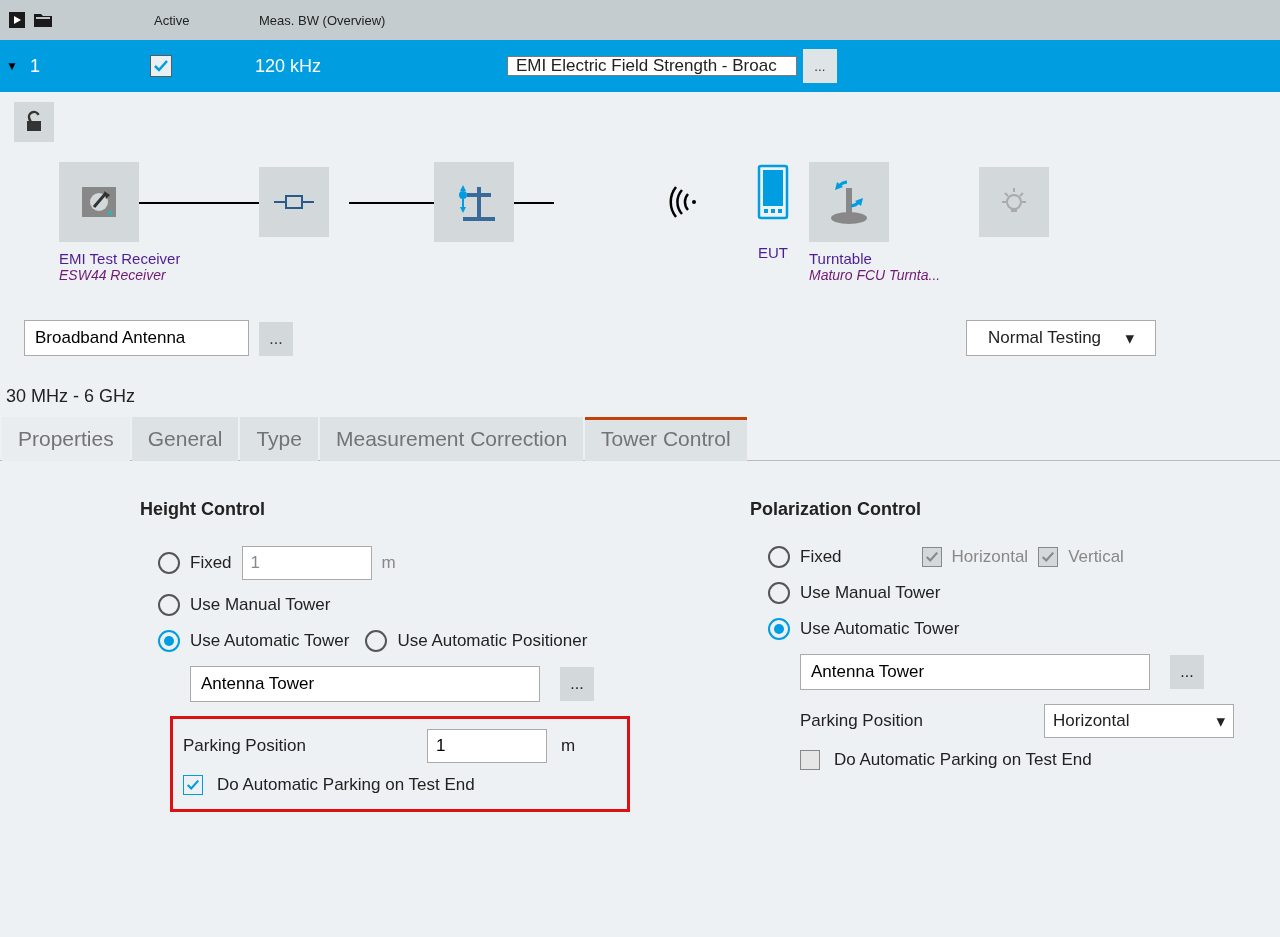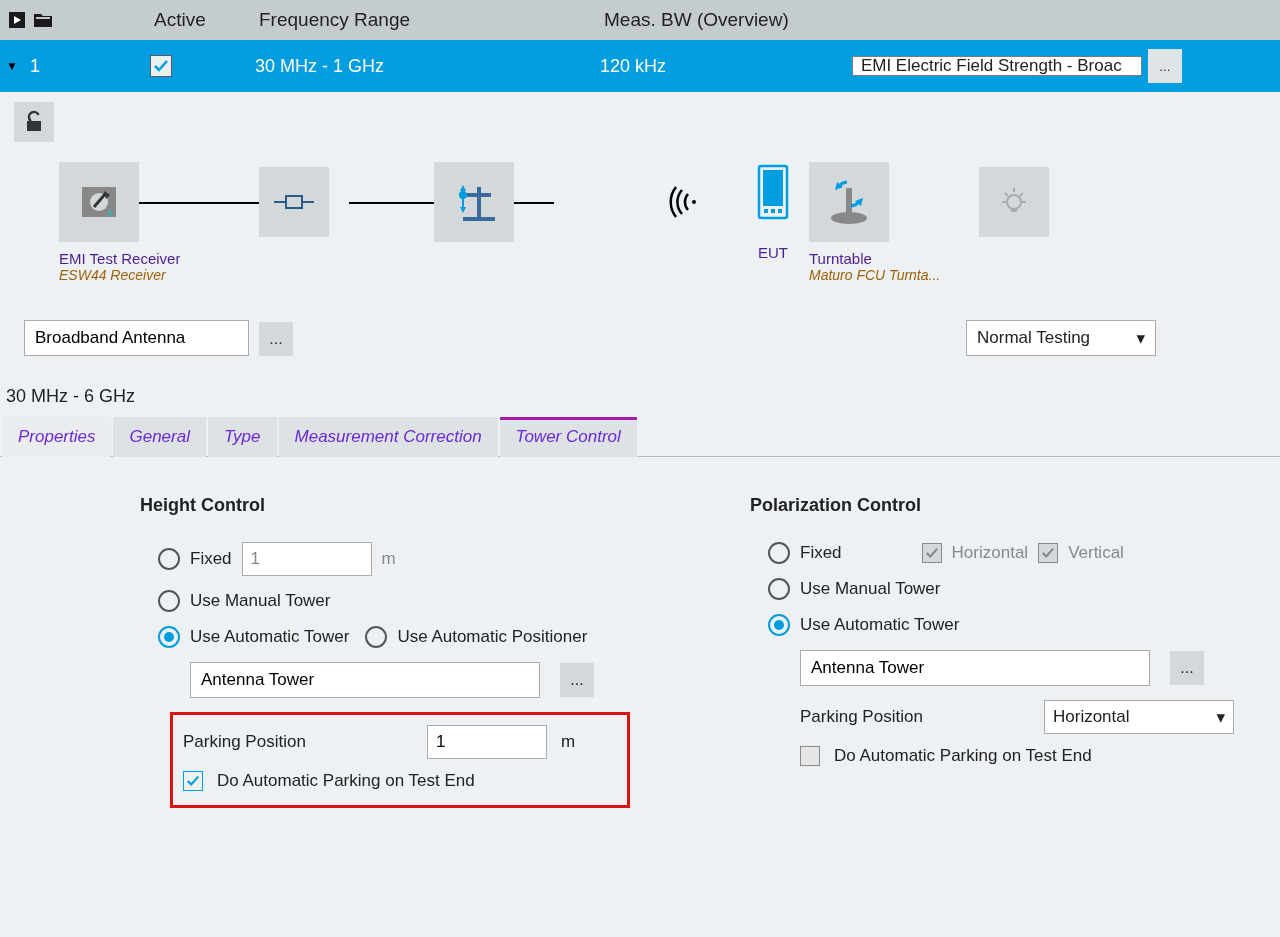--- a/index.html
+++ b/index.html
@@ -1,21 +1,21 @@
 <!DOCTYPE html>
 <html><head>
 <meta charset="utf-8">
 <style>
 * { box-sizing: border-box; margin: 0; padding: 0; font-family: "Segoe UI", Arial, sans-serif; }
 body { background: #eef1f3; width: 1280px; height: 937px; overflow: hidden; font-size: 16px; color: #222; }
 
 .header-bar { background: #c5ccd0; height: 40px; display: flex; align-items: center; padding: 0 6px; }
 .header-icons { display: flex; gap: 4px; margin-right: 100px; }
 .icon-box { width: 22px; height: 22px; display: flex; align-items: center; justify-content: center; }
-.header-labels { display: flex; flex: 1; align-items: flex-end; font-size: 19px; color: #222; }
+.header-labels { display: flex; flex: 1; align-items: flex-end; font-size: 13px; color: #222; }
 .hlabel-active { width: 105px; }
 .hlabel-freq { width: 345px; }
 .hlabel-bw { width: 267px; }
 .hlabel-hw { flex: 1; }
 
 .row-blue { background: #009de0; height: 52px; display: flex; align-items: center; padding: 0 6px; color: #fff; }
 .row-blue .tri { color: #000; font-size: 12px; margin-right: 12px; }
 .row-blue .num { color: #fff; font-size: 18px; margin-right: 110px; }
 .row-blue .chk-wrap { width: 105px; display: flex; }
 .row-blue .chk { width: 22px; height: 22px; background: #e8f0f4; border: 1px solid #5a5a5a; display: flex; align-items: center; justify-content: center; }
@@ -31,40 +31,40 @@
 .flow { position: relative; height: 140px; margin-left: 45px; }
 .flow-line { position: absolute; top: 40px; height: 2px; background: #000; }
 .l1 { left: 80px; width: 140px; }
 .l2 { left: 290px; width: 95px; }
 .l3 { left: 455px; width: 40px; }
 .node { position: absolute; top: 0; text-align: left; }
 .node-box { width: 80px; height: 80px; background: #d3d8da; display: flex; align-items: center; justify-content: center; }
 .node-box.sel { background: #009de0; }
 .node-small { width: 70px; height: 70px; }
 .node-label { margin-top: 8px; font-size: 15px; color: #4c1d95; max-width: 130px; white-space: nowrap; overflow: hidden; text-overflow: clip; }
-.node-sublabel { font-size: 14px; color: #a16207; font-style: italic; max-width: 130px; white-space: nowrap; overflow: hidden; }
+.node-sublabel { font-size: 14px; color: #701a75; font-style: italic; max-width: 130px; white-space: nowrap; overflow: hidden; }
 .n-receiver { left: 0; }
 .n-atten { left: 200px; top: 5px; }
 .n-tower { left: 375px; }
 .n-antenna { left: 495px; }
 .n-waves { left: 605px; top: 20px; font-size: 28px; }
 .n-eut { left: 692px; }
 .n-turntable { left: 750px; }
 .n-bulb { left: 920px; top: 5px; }
 
 .device-row { display: flex; align-items: flex-end; margin: 18px 0 0 0; padding-left: 10px; }
 .device-input { width: 225px; height: 36px; border: 1px solid #aaa; background: #fff; padding: 0 10px; font-size: 17px; }
 .device-menu { width: 34px; height: 34px; background: #d3d8da; margin-left: 10px; display:flex;align-items:center;justify-content:center;color:#333; }
-.device-select { margin-left: auto; width: 190px; height: 36px; border: 1px solid #aaa; background: #fff; padding: 0 10px; font-size: 17px; display: flex; align-items: center; justify-content: space-between; margin-right: 110px; }
+.device-select { margin-left: auto; width: 190px; height: 36px; border: 1px solid #aaa; background: #fff; padding: 0 21px; font-size: 17px; display: flex; align-items: center; justify-content: space-between; margin-right: 110px; }
 
 .freq-range-lbl { margin: 30px 0 10px 6px; font-size: 18px; }
 
 .tabs-row { display: flex; border-bottom: 1px solid #bbb; padding-left: 2px; }
-.tab { padding: 10px 16px; background: #dde2e5; color: #6d28d9; font-size: 17px; cursor: pointer; margin-right: 2px; margin-bottom: -1px; font-style: italic; }
-.tab.active { background: #dde2e5; border-top: 3px solid #a21caf; padding-top: 7px; }
+.tab { padding: 10px 16px; background: #dde2e5; color: #737373; font-size: 21px; cursor: pointer; margin-right: 2px; margin-bottom: -1px; }
+.tab.active { background: #dde2e5; border-top: 3px solid #c2410c; padding-top: 7px; }
 .tab.current { background: #e9edef; }
 
 .panel { padding: 30px 20px 40px 140px; display: flex; gap: 100px; }
 .col { flex: 1; max-width: 520px; margin-top: 8px; }
 .col h3 { font-size: 18px; font-weight: bold; margin-bottom: 26px; }
 .opt-row { display: flex; align-items: center; margin-bottom: 14px; gap: 10px; margin-left: 18px; }
 .radio { width: 22px; height: 22px; border: 2px solid #555; border-radius: 50%; display: flex; align-items: center; justify-content: center; flex-shrink: 0; }
 .radio.sel::after { content: ""; width: 10px; height: 10px; background: #009de0; border-radius: 50%; }
 .radio.sel { border-color: #009de0; }
 .opt-label { font-size: 17px; }
@@ -101,36 +101,34 @@
     </div>
     <div class="icon-box">
       <svg class="doc-icon" width="20" height="18" viewBox="0 0 20 18">
           <path d="M1 3 h7 l2 2 h9 v11 h-18 z" fill="#1a1a1a"></path>
           <path d="M3 7 h14" stroke="#fff" stroke-width="1.5"></path>
         </svg>
     </div>
   </div>
   <div class="header-labels">
     <div class="hlabel-active">Active</div>
-    <div class="hlabel-freq">Frequency Range</div>
     <div class="hlabel-bw">Meas. BW (Overview)</div>
   </div>
 </div>
 
 <div class="row-blue">
   <span class="tri">▼</span>
   <span class="num">1</span>
   <div class="chk-wrap">
     <div class="chk">
       <svg class="check-blue" viewBox="0 0 16 16">
           <path d="M2 8 L6 12 L14 3"></path>
         </svg>
     </div>
   </div>
-  <div class="freq">30 MHz - 1 GHz</div>
   <div class="bw">120 kHz</div>
   <input class="hw-input" value="EMI Electric Field Strength - Broac" style="">
   <button class="hw-btn">...</button>
 </div>
 
 <div class="diagram-area">
   <div class="lock-icon">
     <svg width="26" height="26" viewBox="0 0 26 26">
         <path d="M6 12 h14 v10 h-14 z" fill="#333"></path>
         <path d="M8 12 v-4 a5 5 0 0 1 10 0" stroke="#333" stroke-width="2.5" fill="none" transform="rotate(-25 13 8)"></path>

